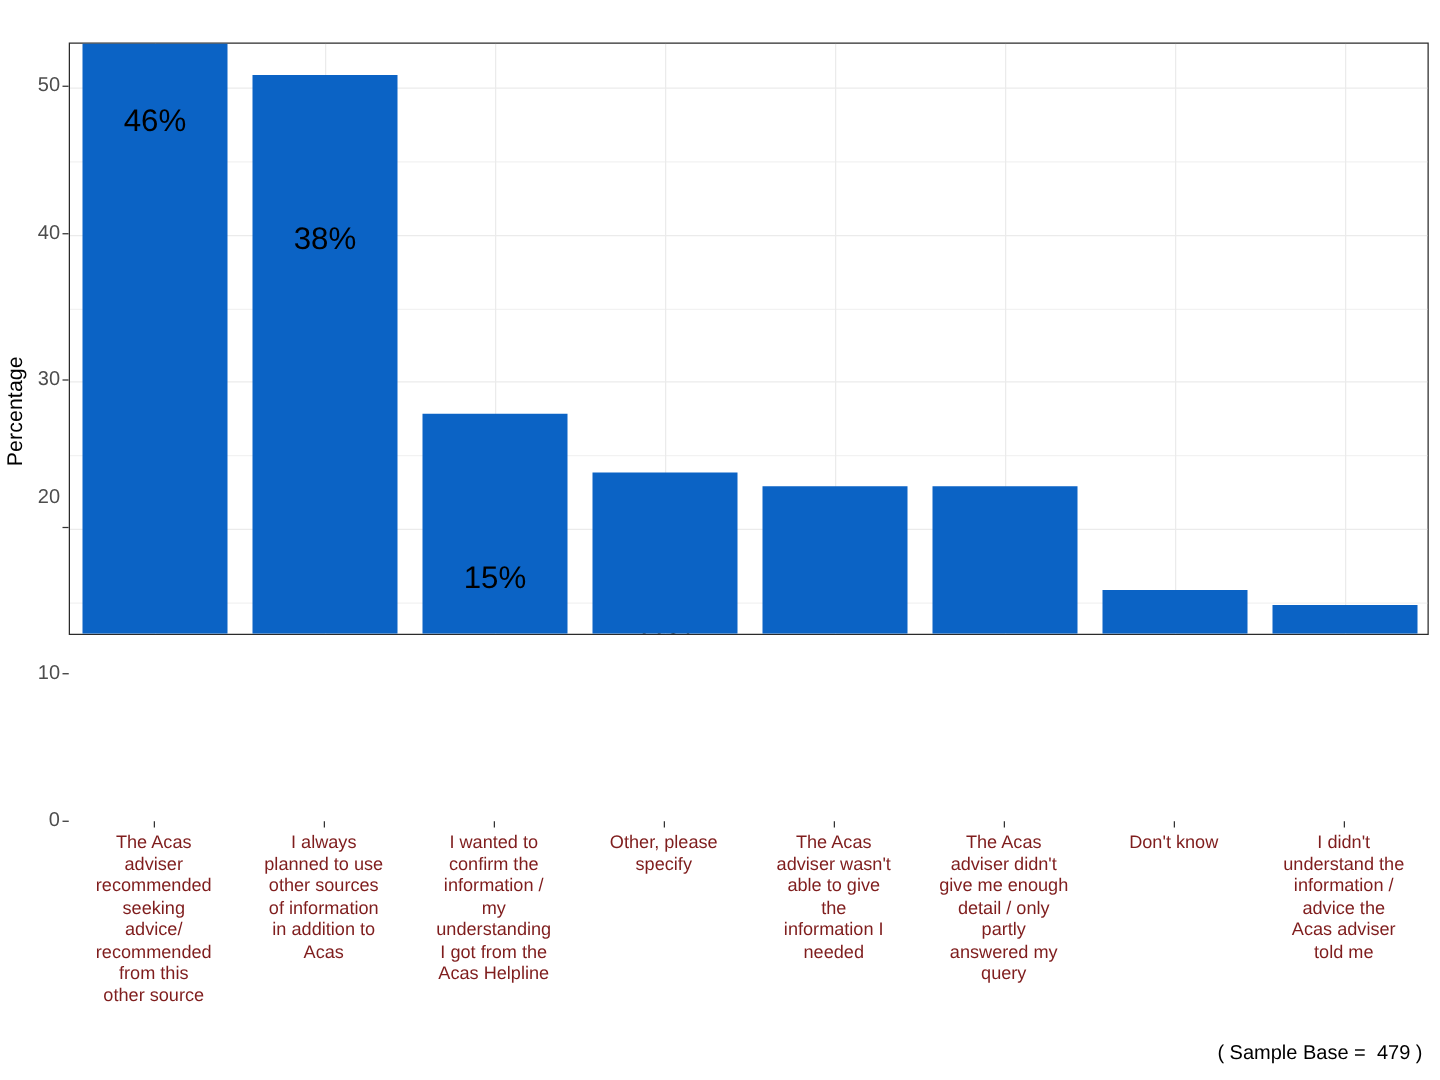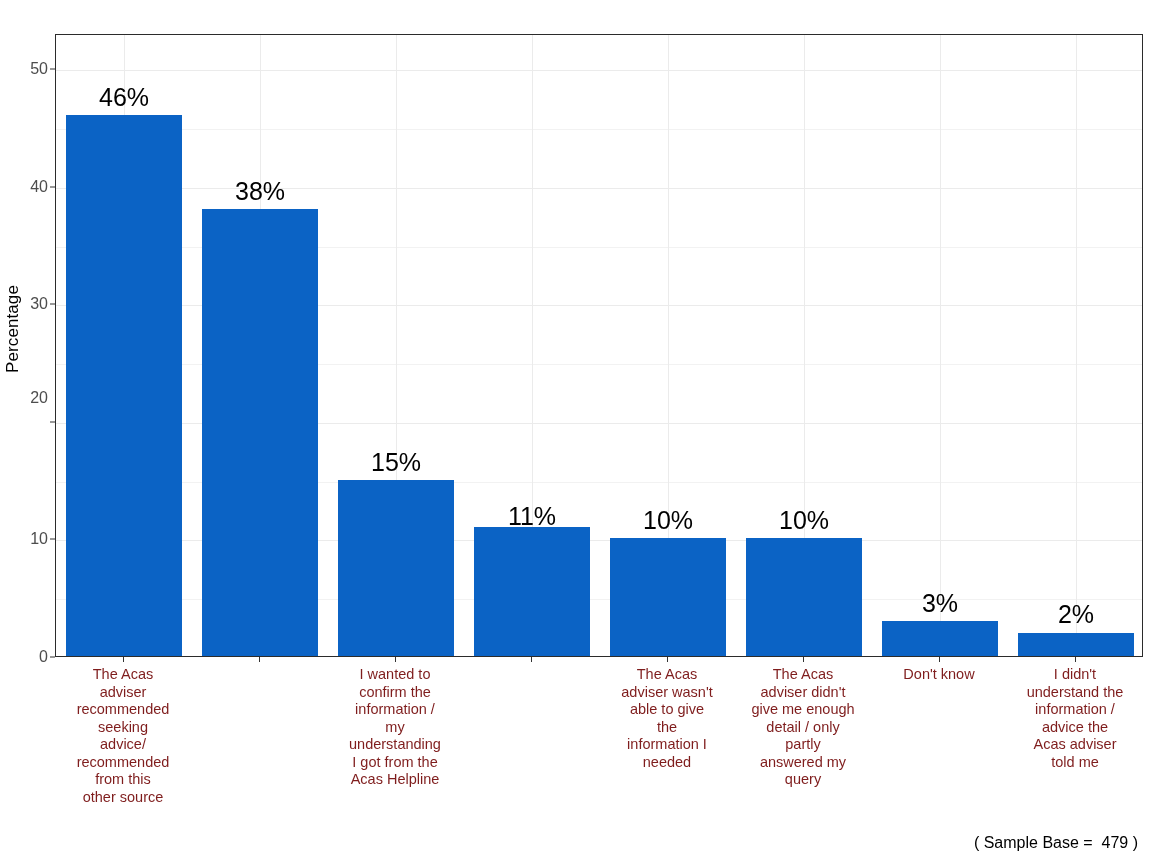--- a/index.html
+++ b/index.html
@@ -67,21 +67,21 @@
     background: #333333;
     transform: translateY(-50%);
   }
 
   
   #panel {
     position: absolute;
     left: 55px;
     top: 34px;
     width: 1088px;
-    height: 623px;
+    height: 474px;
     border: 1px solid #2b2b2b;
     box-sizing: border-box;
     background: #ffffff;
     overflow: hidden;
   }
   .grid-major {
     position: absolute;
     left: 0; right: 0;
     height: 1px;
     background: #ebebeb;
@@ -241,29 +241,41 @@
       <div class="x-label" style="left: 68px; width: 130px;">
         <div>The Acas</div>
         <div>adviser</div>
         <div>recommended</div>
         <div>seeking</div>
         <div>advice/</div>
         <div>recommended</div>
         <div>from this</div>
         <div>other source</div>
       </div>
+      <div class="x-label" style="left: 204px; width: 130px;">
+        <div>I always</div>
+        <div>planned to use</div>
+        <div>other sources</div>
+        <div>of information</div>
+        <div>in addition to</div>
+        <div>Acas</div>
+      </div>
       <div class="x-label" style="left: 340px; width: 130px;">
         <div>I wanted to</div>
         <div>confirm the</div>
         <div>information /</div>
         <div>my</div>
         <div>understanding</div>
         <div>I got from the</div>
         <div>Acas Helpline</div>
       </div>
+      <div class="x-label" style="left: 476px; width: 130px;">
+        <div>Other, please</div>
+        <div>specify</div>
+      </div>
       <div class="x-label" style="left: 612px; width: 130px;">
         <div>The Acas</div>
         <div>adviser wasn't</div>
         <div>able to give</div>
         <div>the</div>
         <div>information I</div>
         <div>needed</div>
       </div>
       <div class="x-label" style="left: 748px; width: 130px;">
         <div>The Acas</div>

